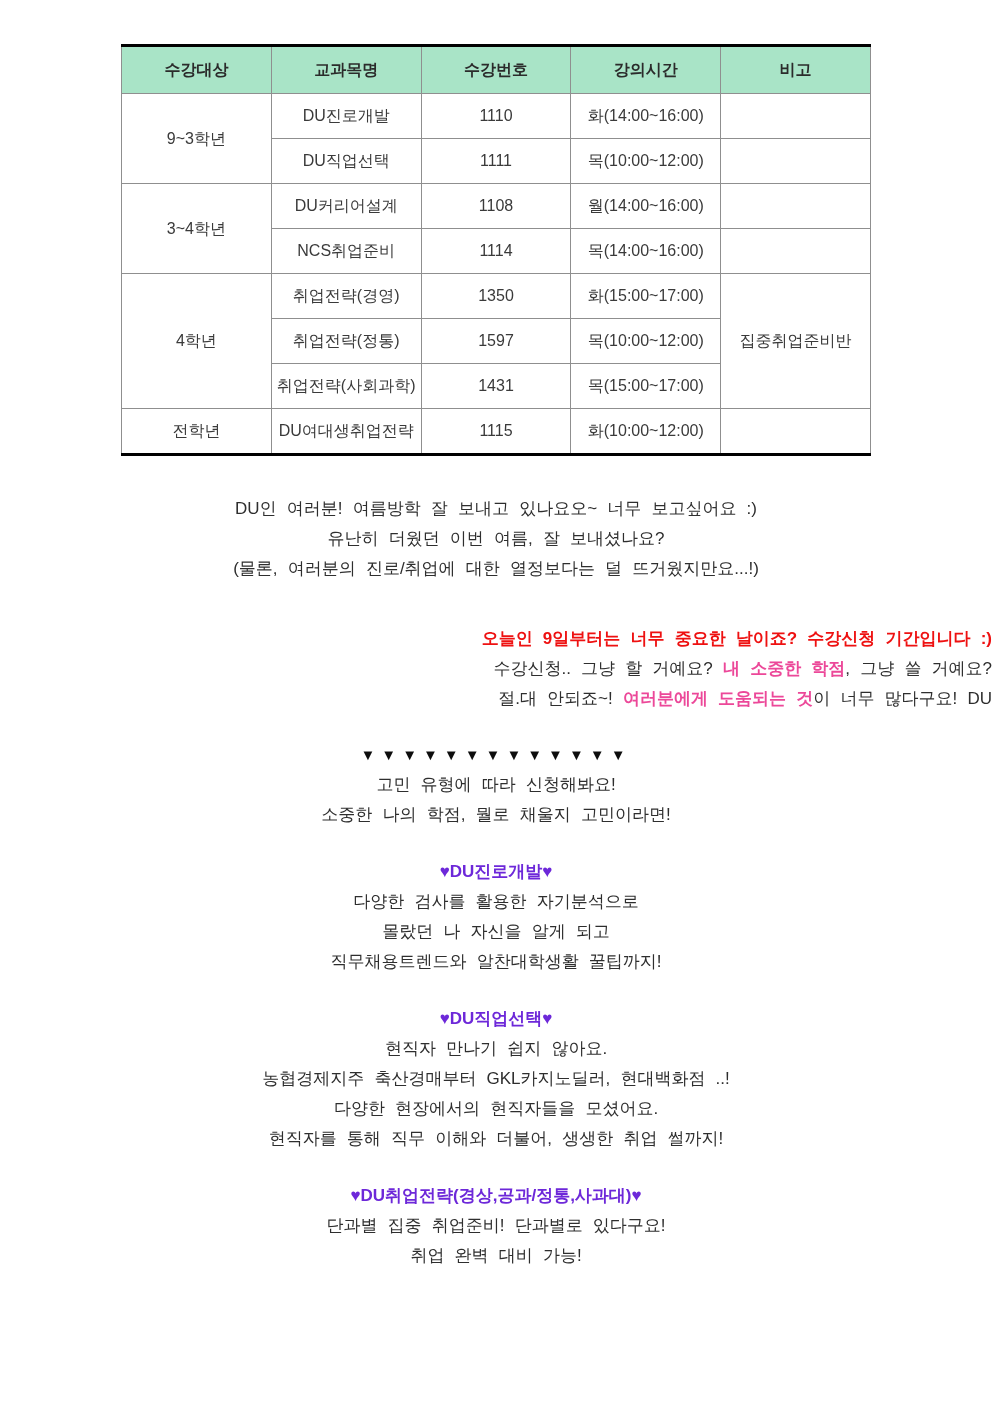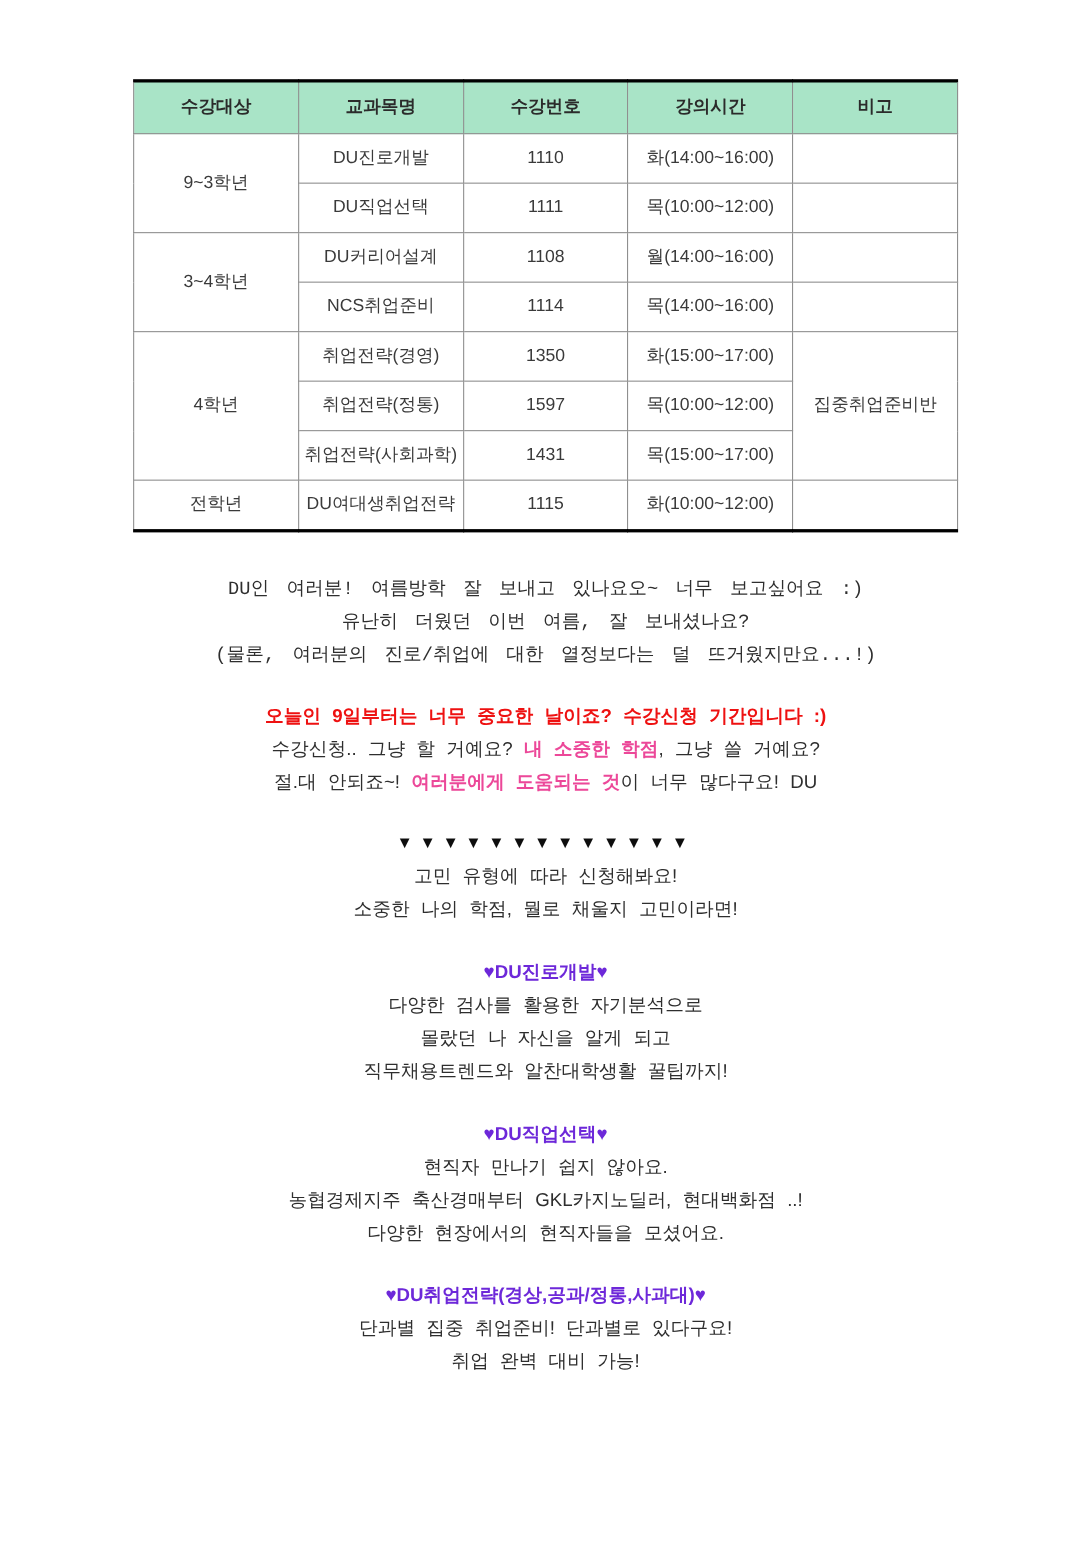--- a/index.html
+++ b/index.html
@@ -2,39 +2,39 @@
 <html><head>
 <meta charset="utf-8">
 <style>
   html,body { margin:0; padding:0; }
   body {
     width:992px; min-height:1403px; background:#ffffff;
     font-family:"Liberation Sans","DejaVu Sans",sans-serif;
     color:#2e2e2e;
   }
   
-  .table-wrap { width:750px; margin:72px auto 0 auto; }
+  .table-wrap { width:750px; margin:44px auto 0 auto; }
   table.course-table {
     width:100%; border-collapse:collapse; table-layout:fixed;
     font-size:16px; color:#3a3a3a;
     border-top:3px solid #000000; border-bottom:3px solid #000000;
   }
   table.course-table th, table.course-table td {
     border:1px solid #8f8f8f; text-align:center; vertical-align:middle;
     padding:2px 4px; line-height:1.45;
   }
   table.course-table th {
     background:#a9e4c7; font-weight:bold; height:42px; color:#2b2b2b;
   }
   table.course-table td { height:40px; }
   
   .txt { text-align:center; font-size:17px; line-height:30px; word-spacing:0.32em; }
   .txt p { margin:0; }
-  .intro    { margin-top:38px;font-family:Liberation Mono, monospace; }
-  .notice   { margin-top:24px; }
+  .intro    { margin-top:38px; }
+  .notice   { margin-top:40px;text-align:right; }
   .notice .headline { color:#ee1111; font-weight:bold; }
   .divider  { margin-top:26px; }
   .divider .triangles { letter-spacing:6px; font-size:15px; color:#0d0d0d; word-spacing:0; }
   .section  { margin-top:27px; }
   .section .title { color:#6d28d9; font-weight:bold; }
   b { font-weight:bold; color:#ec4899; }
 </style>
 </head>
 <body>
 
@@ -134,19 +134,20 @@
   <p>다양한 검사를 활용한 자기분석으로</p>
   <p>몰랐던 나 자신을 알게 되고</p>
   <p>직무채용트렌드와 알찬대학생활 꿀팁까지!</p>
 </div>
 
 <div class="txt section">
   <p class="title">♥DU직업선택♥</p>
   <p>현직자 만나기 쉽지 않아요.</p>
   <p>농협경제지주 축산경매부터 GKL카지노딜러, 현대백화점 ..!</p>
   <p>다양한 현장에서의 현직자들을 모셨어요.</p>
+  <p>현직자를 통해 직무 이해와 더불어, 생생한 취업 썰까지!</p>
 </div>
 
 <div class="txt section">
   <p class="title">♥DU취업전략(경상,공과/정통,사과대)♥</p>
   <p>단과별 집중 취업준비! 단과별로 있다구요!</p>
   <p>취업 완벽 대비 가능!</p>
 </div>
 
 </body></html>

